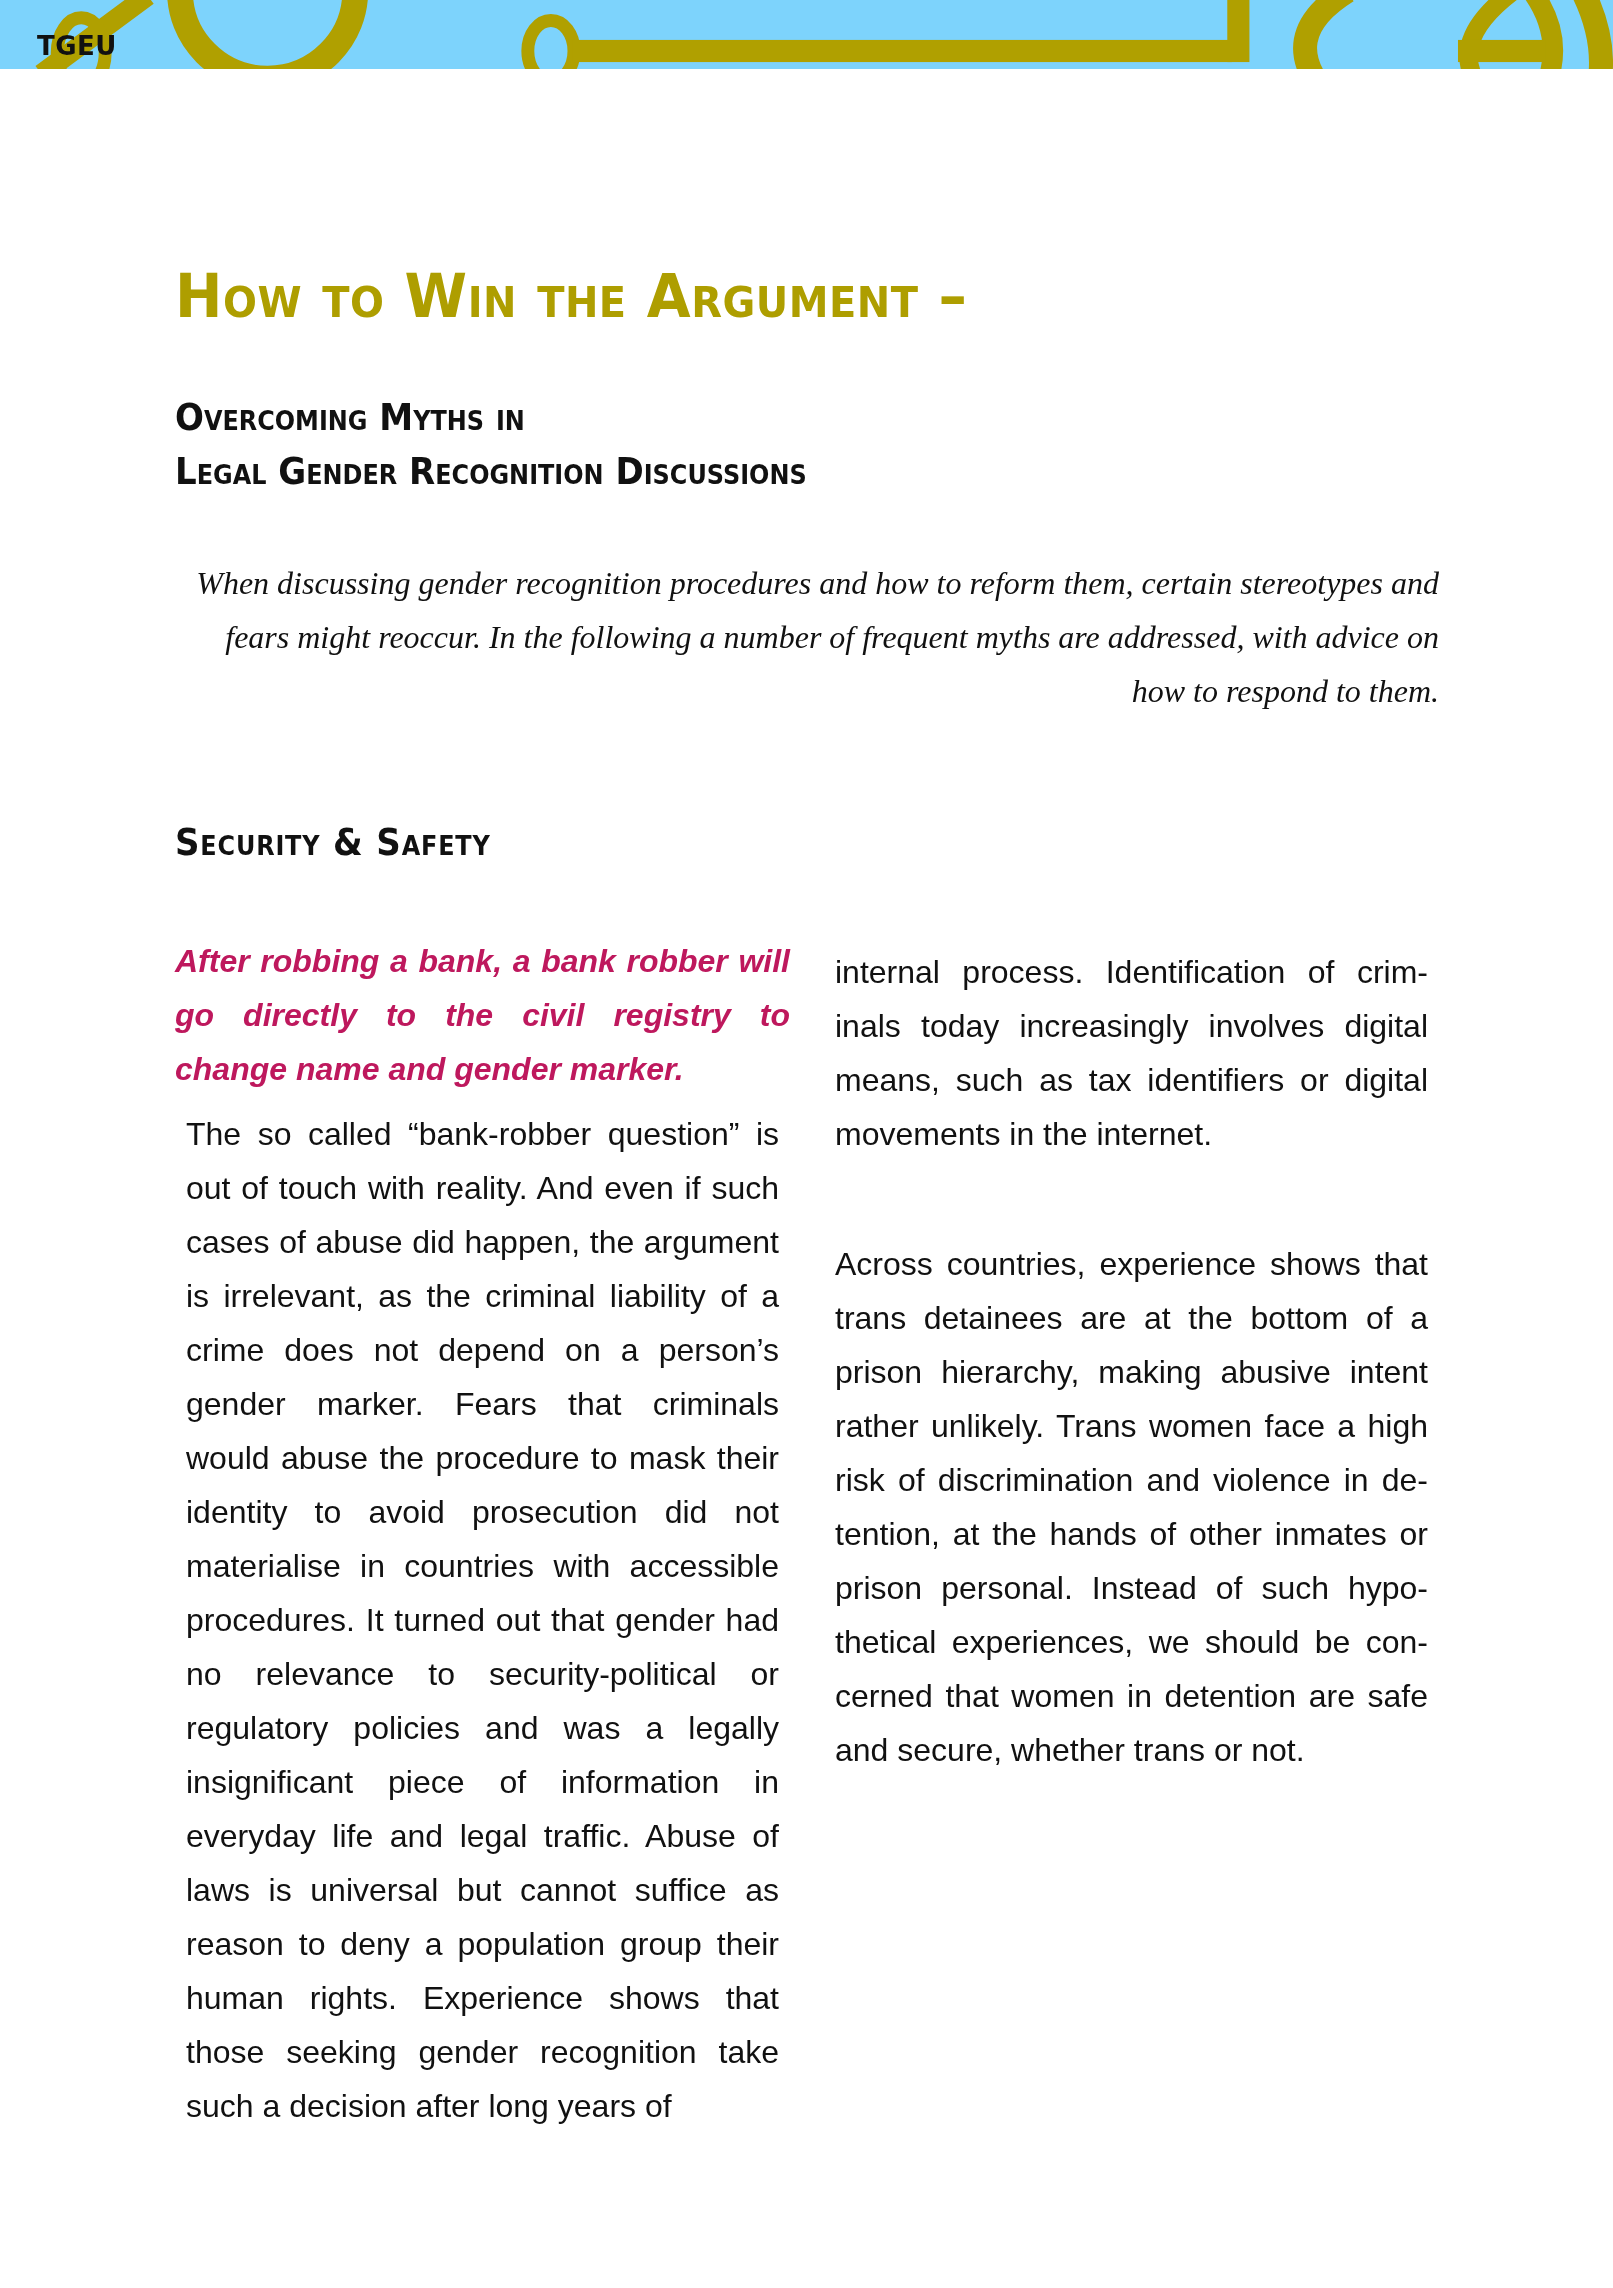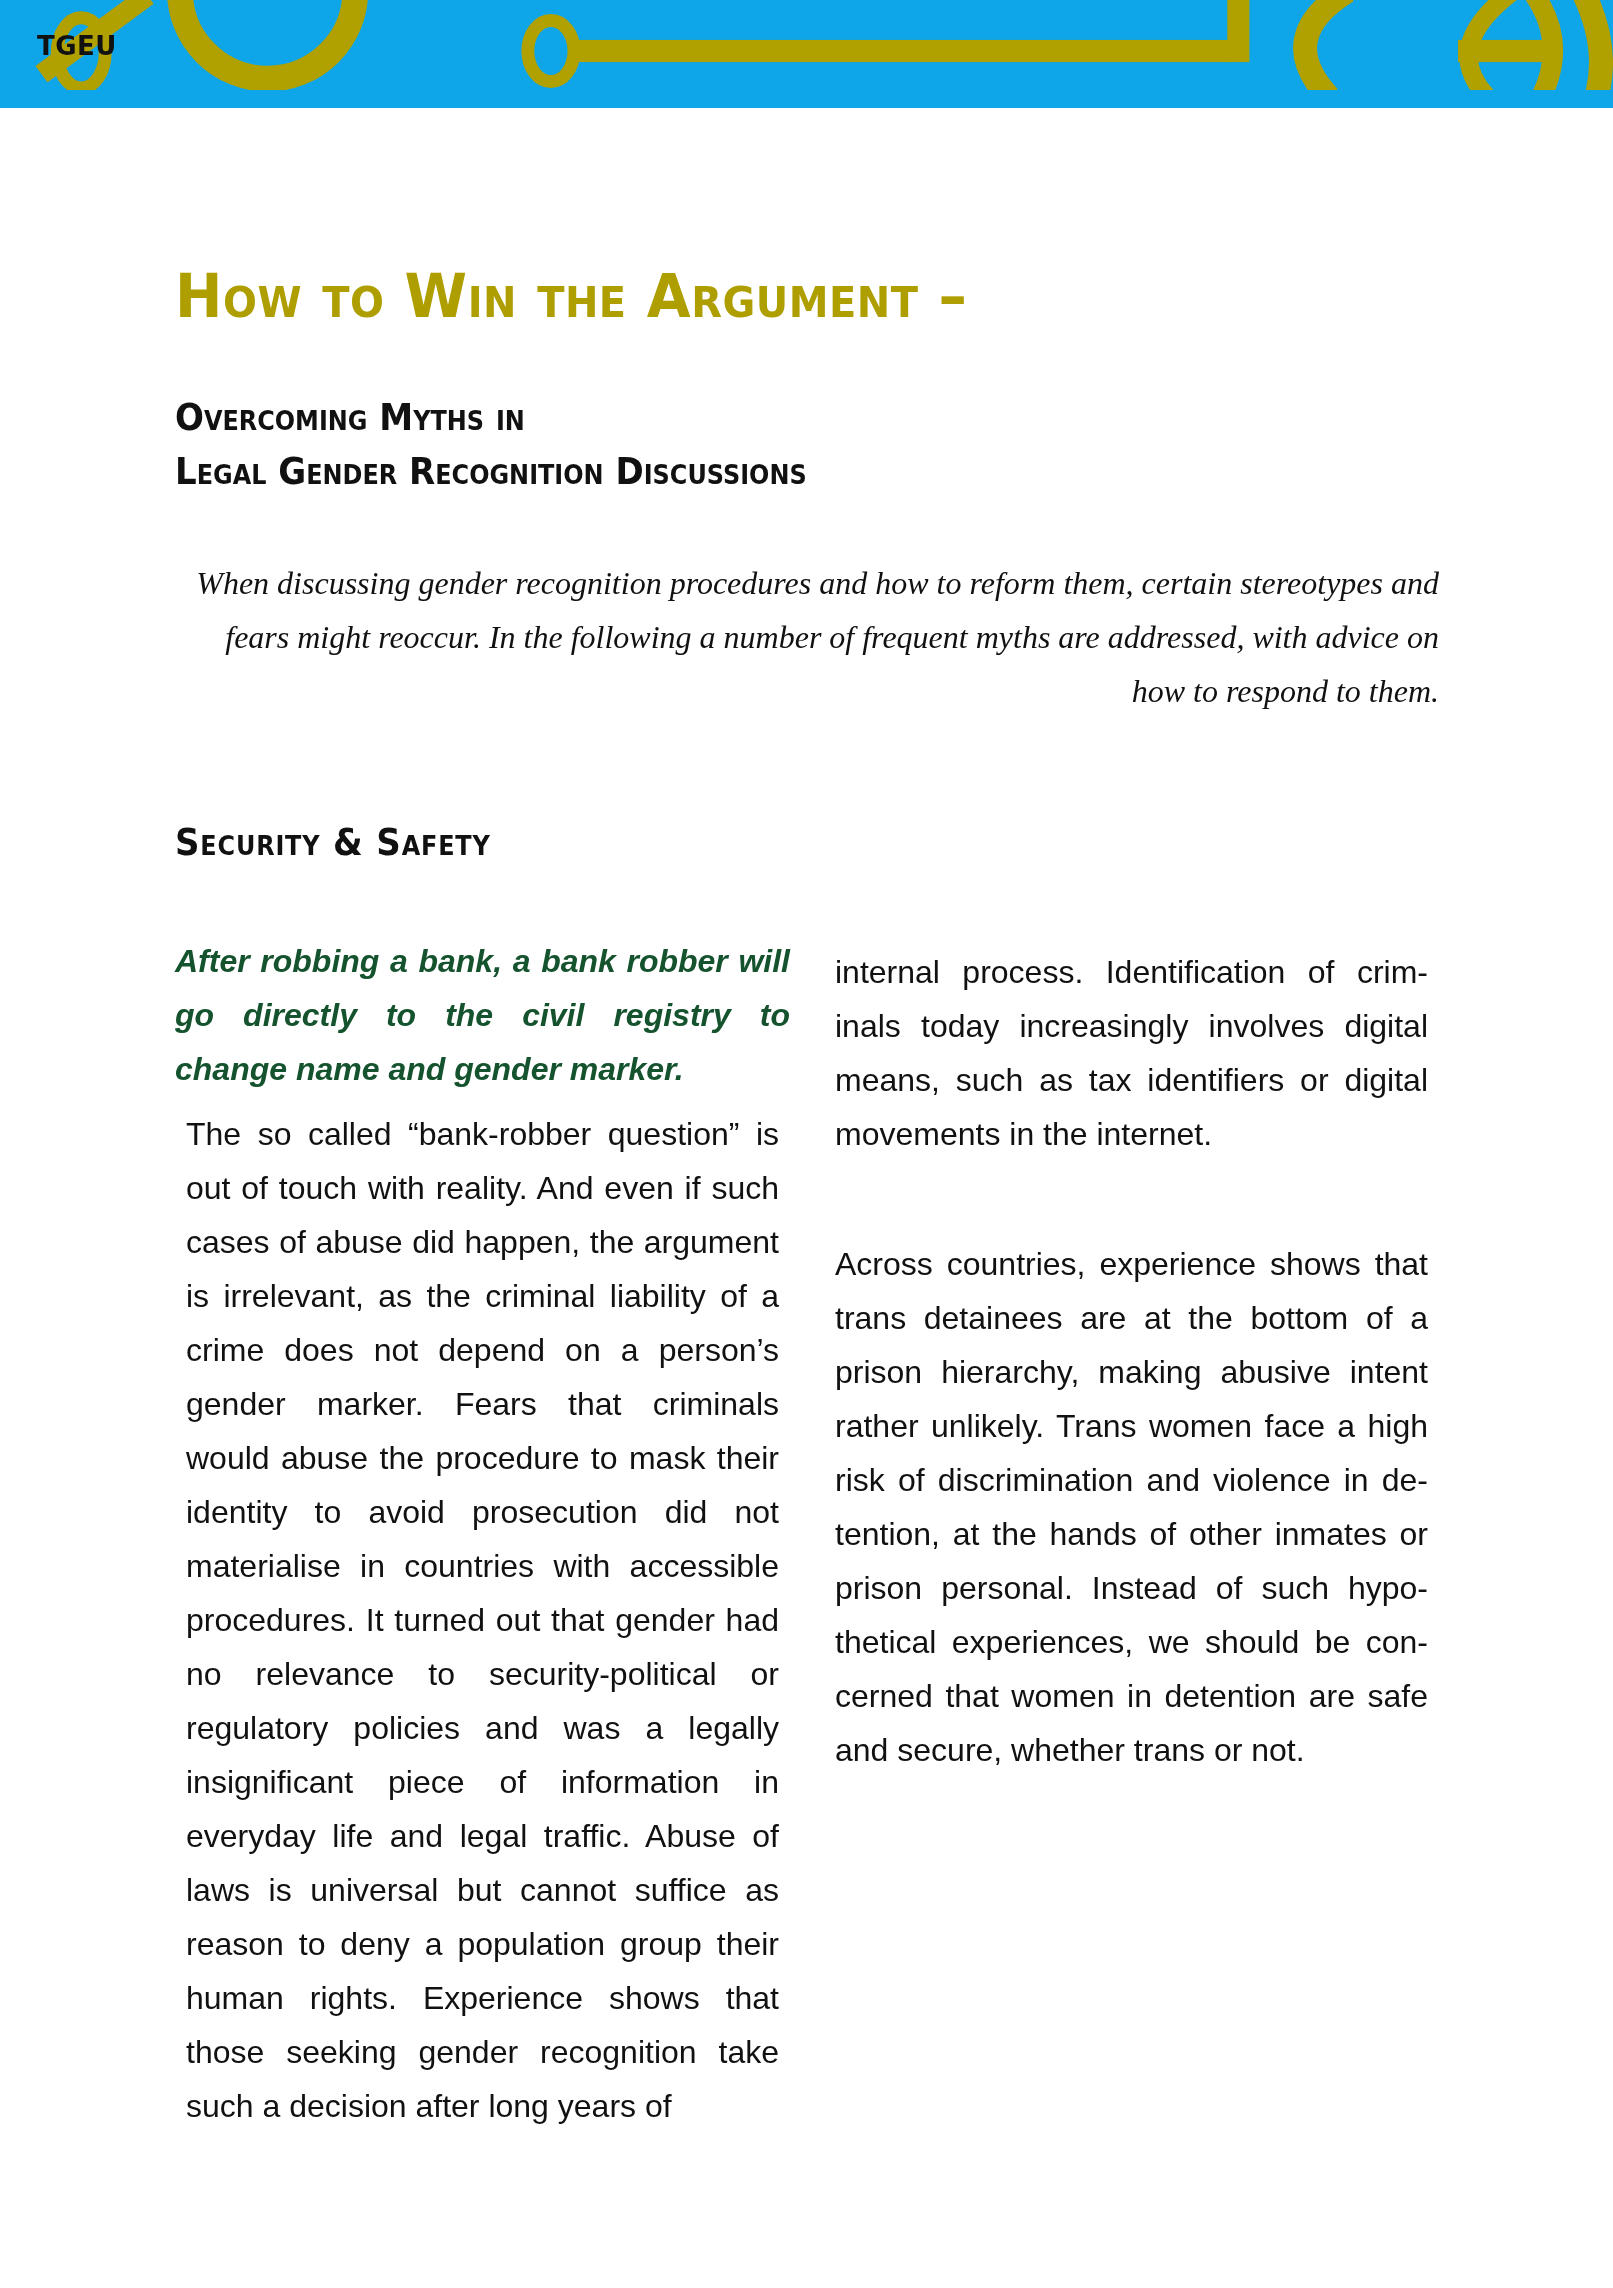--- a/index.html
+++ b/index.html
@@ -1,37 +1,37 @@
 <!DOCTYPE html>
 <html style="font-size:14.8px"><head>
 <meta charset="utf-8">
 <style>
   html, body { margin: 0; padding: 0; background: #ffffff; }
   body { width: 1613px; height: 2289px; position: relative; overflow: hidden;
          font-family: "DejaVu Sans", sans-serif; color: #000; }
-  .header { position: absolute; left: 0; top: 0; width: 1613px; height: 108px; background: #0ea5e9; overflow: hidden; }
+  .header { position: absolute; left: 0; top: 0; width: 1613px; height: 69px; background: #7dd3fc; overflow: hidden; }
   .header svg { position: absolute; left: 0; top: 0; }
   .brand { position: absolute; left: 37px; top: 31px; font-family: "DejaVu Sans", sans-serif; font-weight: bold; font-size: 26px; color: #111; letter-spacing: 0.5px; }
 
   .title { position: absolute; left: 175px; top: 260px; margin: 0; font-family: "DejaVu Sans", sans-serif; font-weight: bold;
            font-size: 61px; color: #AE9E00; font-variant: small-caps; letter-spacing: 0.5px; white-space: nowrap; transform: scaleX(0.93); transform-origin: left; }
   .subtitle { position: absolute; left: 175px; top: 391px; margin: 0; font-family: "DejaVu Sans", sans-serif; font-weight: bold;
               font-size: 37px; line-height: 54px; color: #111; font-variant: small-caps; transform: scaleX(0.92); transform-origin: left; }
   .subtitle span { display: block; white-space: nowrap; }
 
   .intro { position: absolute; left: 175px; top: 556px; width: 1264px; margin: 0;
            font-family: "Liberation Serif", serif; font-style: italic; font-size: 32px; line-height: 54px; color: #111; text-align: right; }
 
   .section-heading { position: absolute; left: 175px; top: 821px; margin: 0; font-family: "DejaVu Sans", sans-serif; font-weight: bold;
                      font-size: 37px; font-variant: small-caps; color: #111; letter-spacing: 0.9px; white-space: nowrap; transform: scaleX(0.92); transform-origin: left; }
 
   .col { position: absolute; top: 934px; width: 615px; font-family: "Liberation Sans", sans-serif; font-size: 32px; line-height: 54px; color: #111; }
   .col-left { left: 175px; }
   .col-right { left: 824px; }
-  .myth { margin: 0; font-style: italic; font-weight: bold; color: #14532d; text-align: justify; text-align-last: left; }
+  .myth { margin: 0; font-style: italic; font-weight: bold; color: #be185d; text-align: justify; text-align-last: left; }
   .body-text { margin: 11px; text-align: justify; hyphens: manual; }
   .spacer { height: 54px; }
 </style>
 </head>
 <body>
 
 <div class="header">
   <svg width="1613" height="90" viewBox="0 0 1748 97">
     <g fill="none" stroke="#B0A000">
       <circle cx="290" cy="-10" r="95" stroke-width="28"></circle>

